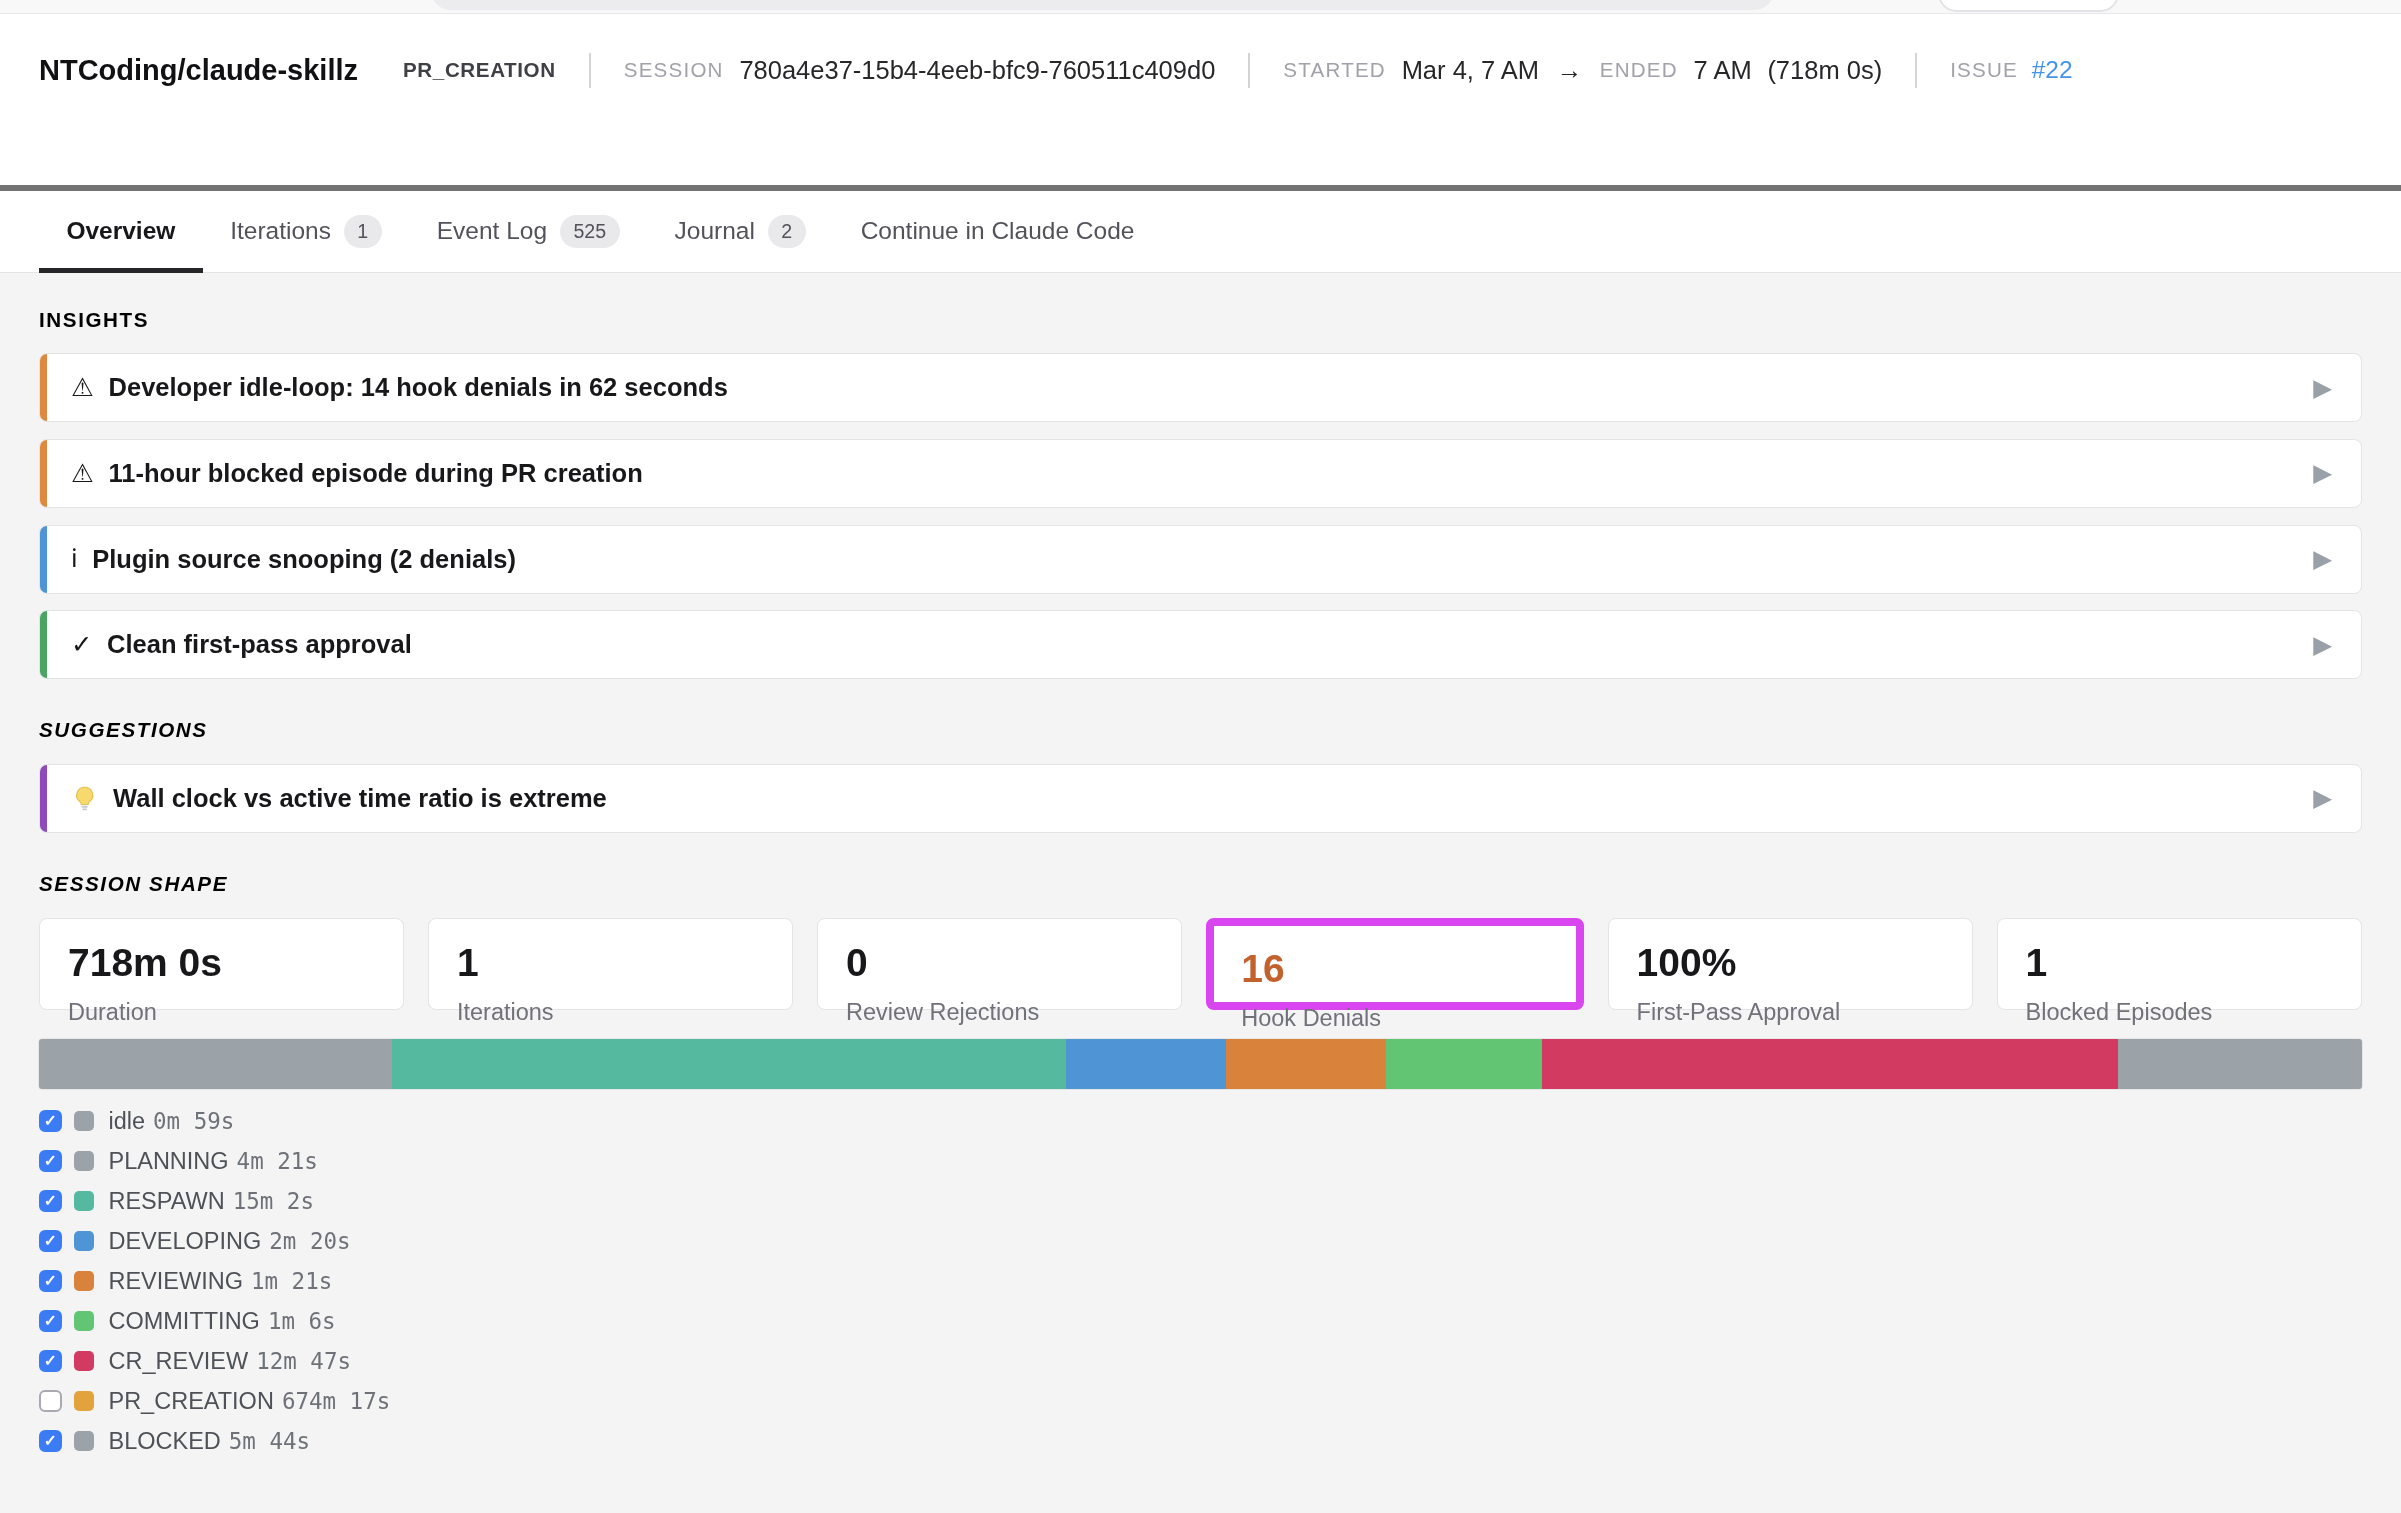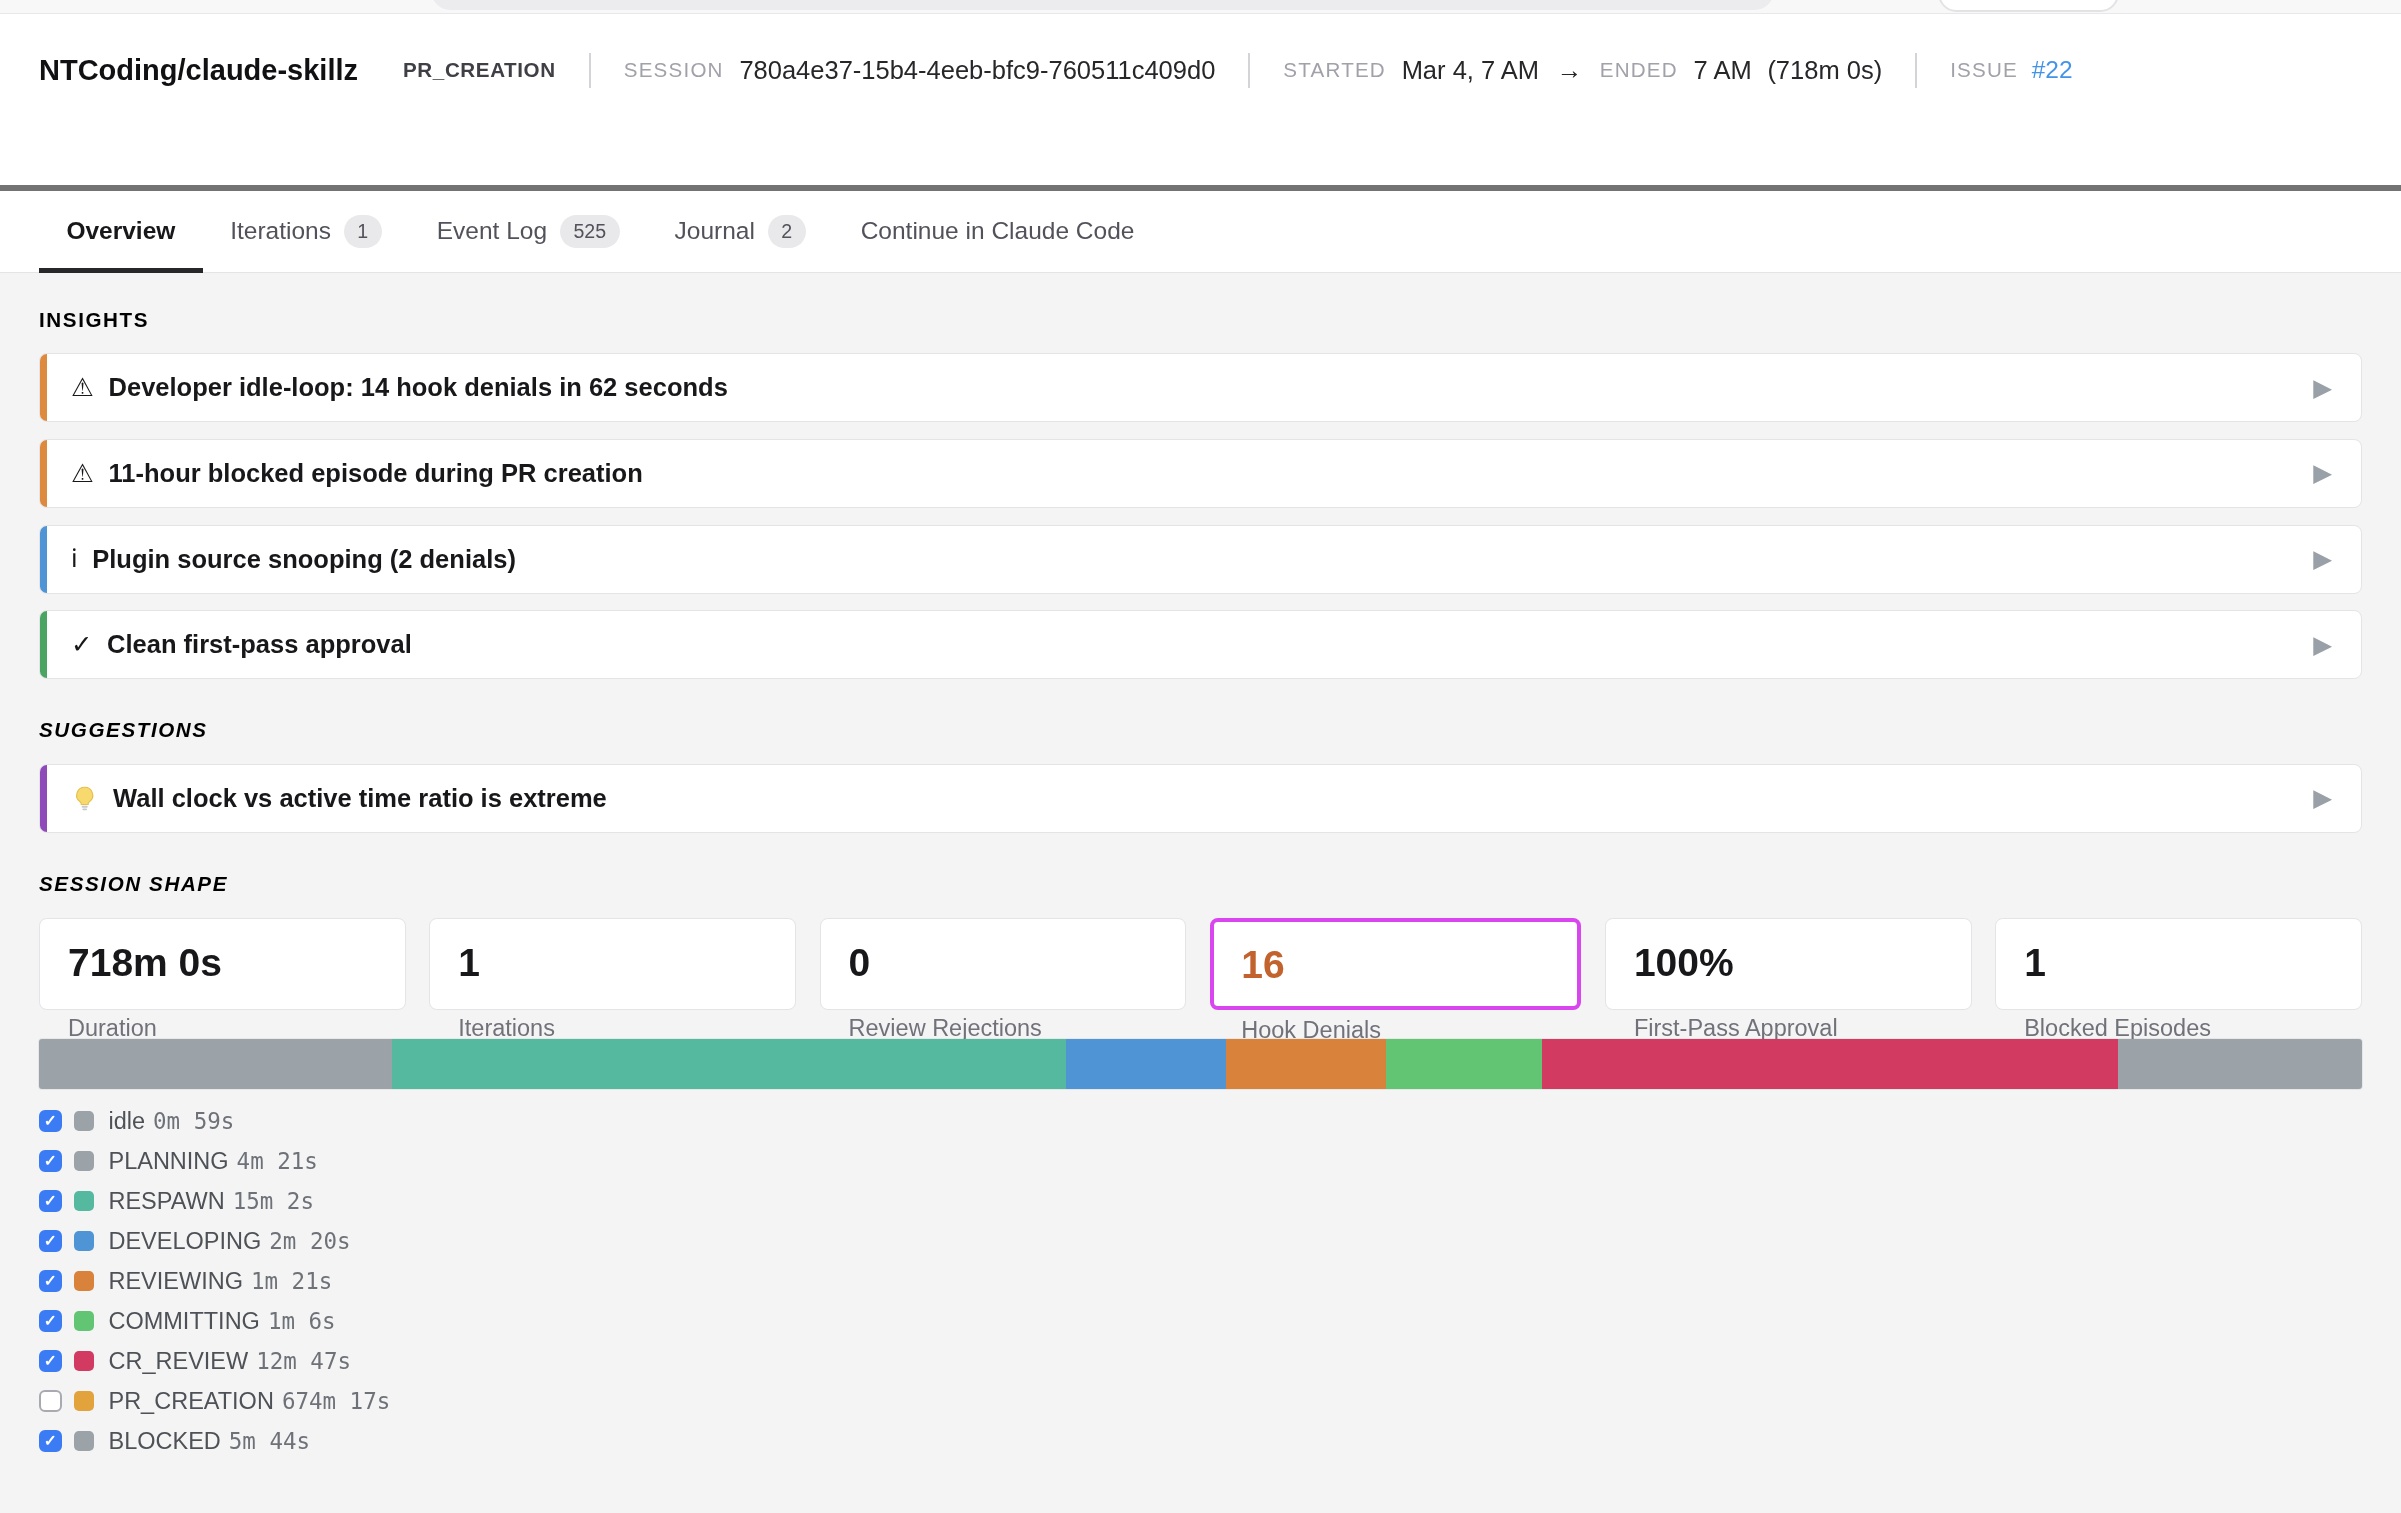--- a/index.html
+++ b/index.html
@@ -53,22 +53,22 @@
   .icon { font-size:25.5px; color:#18181b; margin-right:14.7px; line-height:1; }
   .itext { font-size:25.5px; font-weight:700; color:#18181b; }
   .play { margin-left:auto; font-size:24.5px; color:#9aa0a8; cursor:pointer; line-height:1; }
   .bulb { margin-right:14.7px; display:flex; align-items:center; }
 
   
   .statsrow { display:flex; gap:23.5px; }
   .stat { flex:1; background:#ffffff; border:1px solid #e4e4e7; border-radius:7.8px;
           height:92px; padding:24.5px 28px; cursor:pointer; }
   .stat .v { font-size:39px; font-weight:700; color:#18181b; line-height:1; }
-  .stat .l { font-size:23.5px; color:#71717a; margin-top:33px; }
-  .stat.hl { border:4px solid #d946ef; padding:23.5px 27.4px; }
+  .stat .l { font-size:23.5px; color:#71717a; margin-top:17px; }
+  .stat.hl { border:8px solid #d946ef; padding:23.5px 27.4px; }
   .stat.hl .v { color:#c2622d; }
 
   
   .bar { margin-top:29px; height:50px; display:flex; border-radius:2.9px; overflow:hidden;
          box-shadow:0 0 0 1px rgba(0,0,0,0.05); }
   .seg { height:100%; cursor:pointer; }
 
   
   .legend { margin-top:12.7px; }
   .lrow { display:flex; align-items:center; height:40px; }

